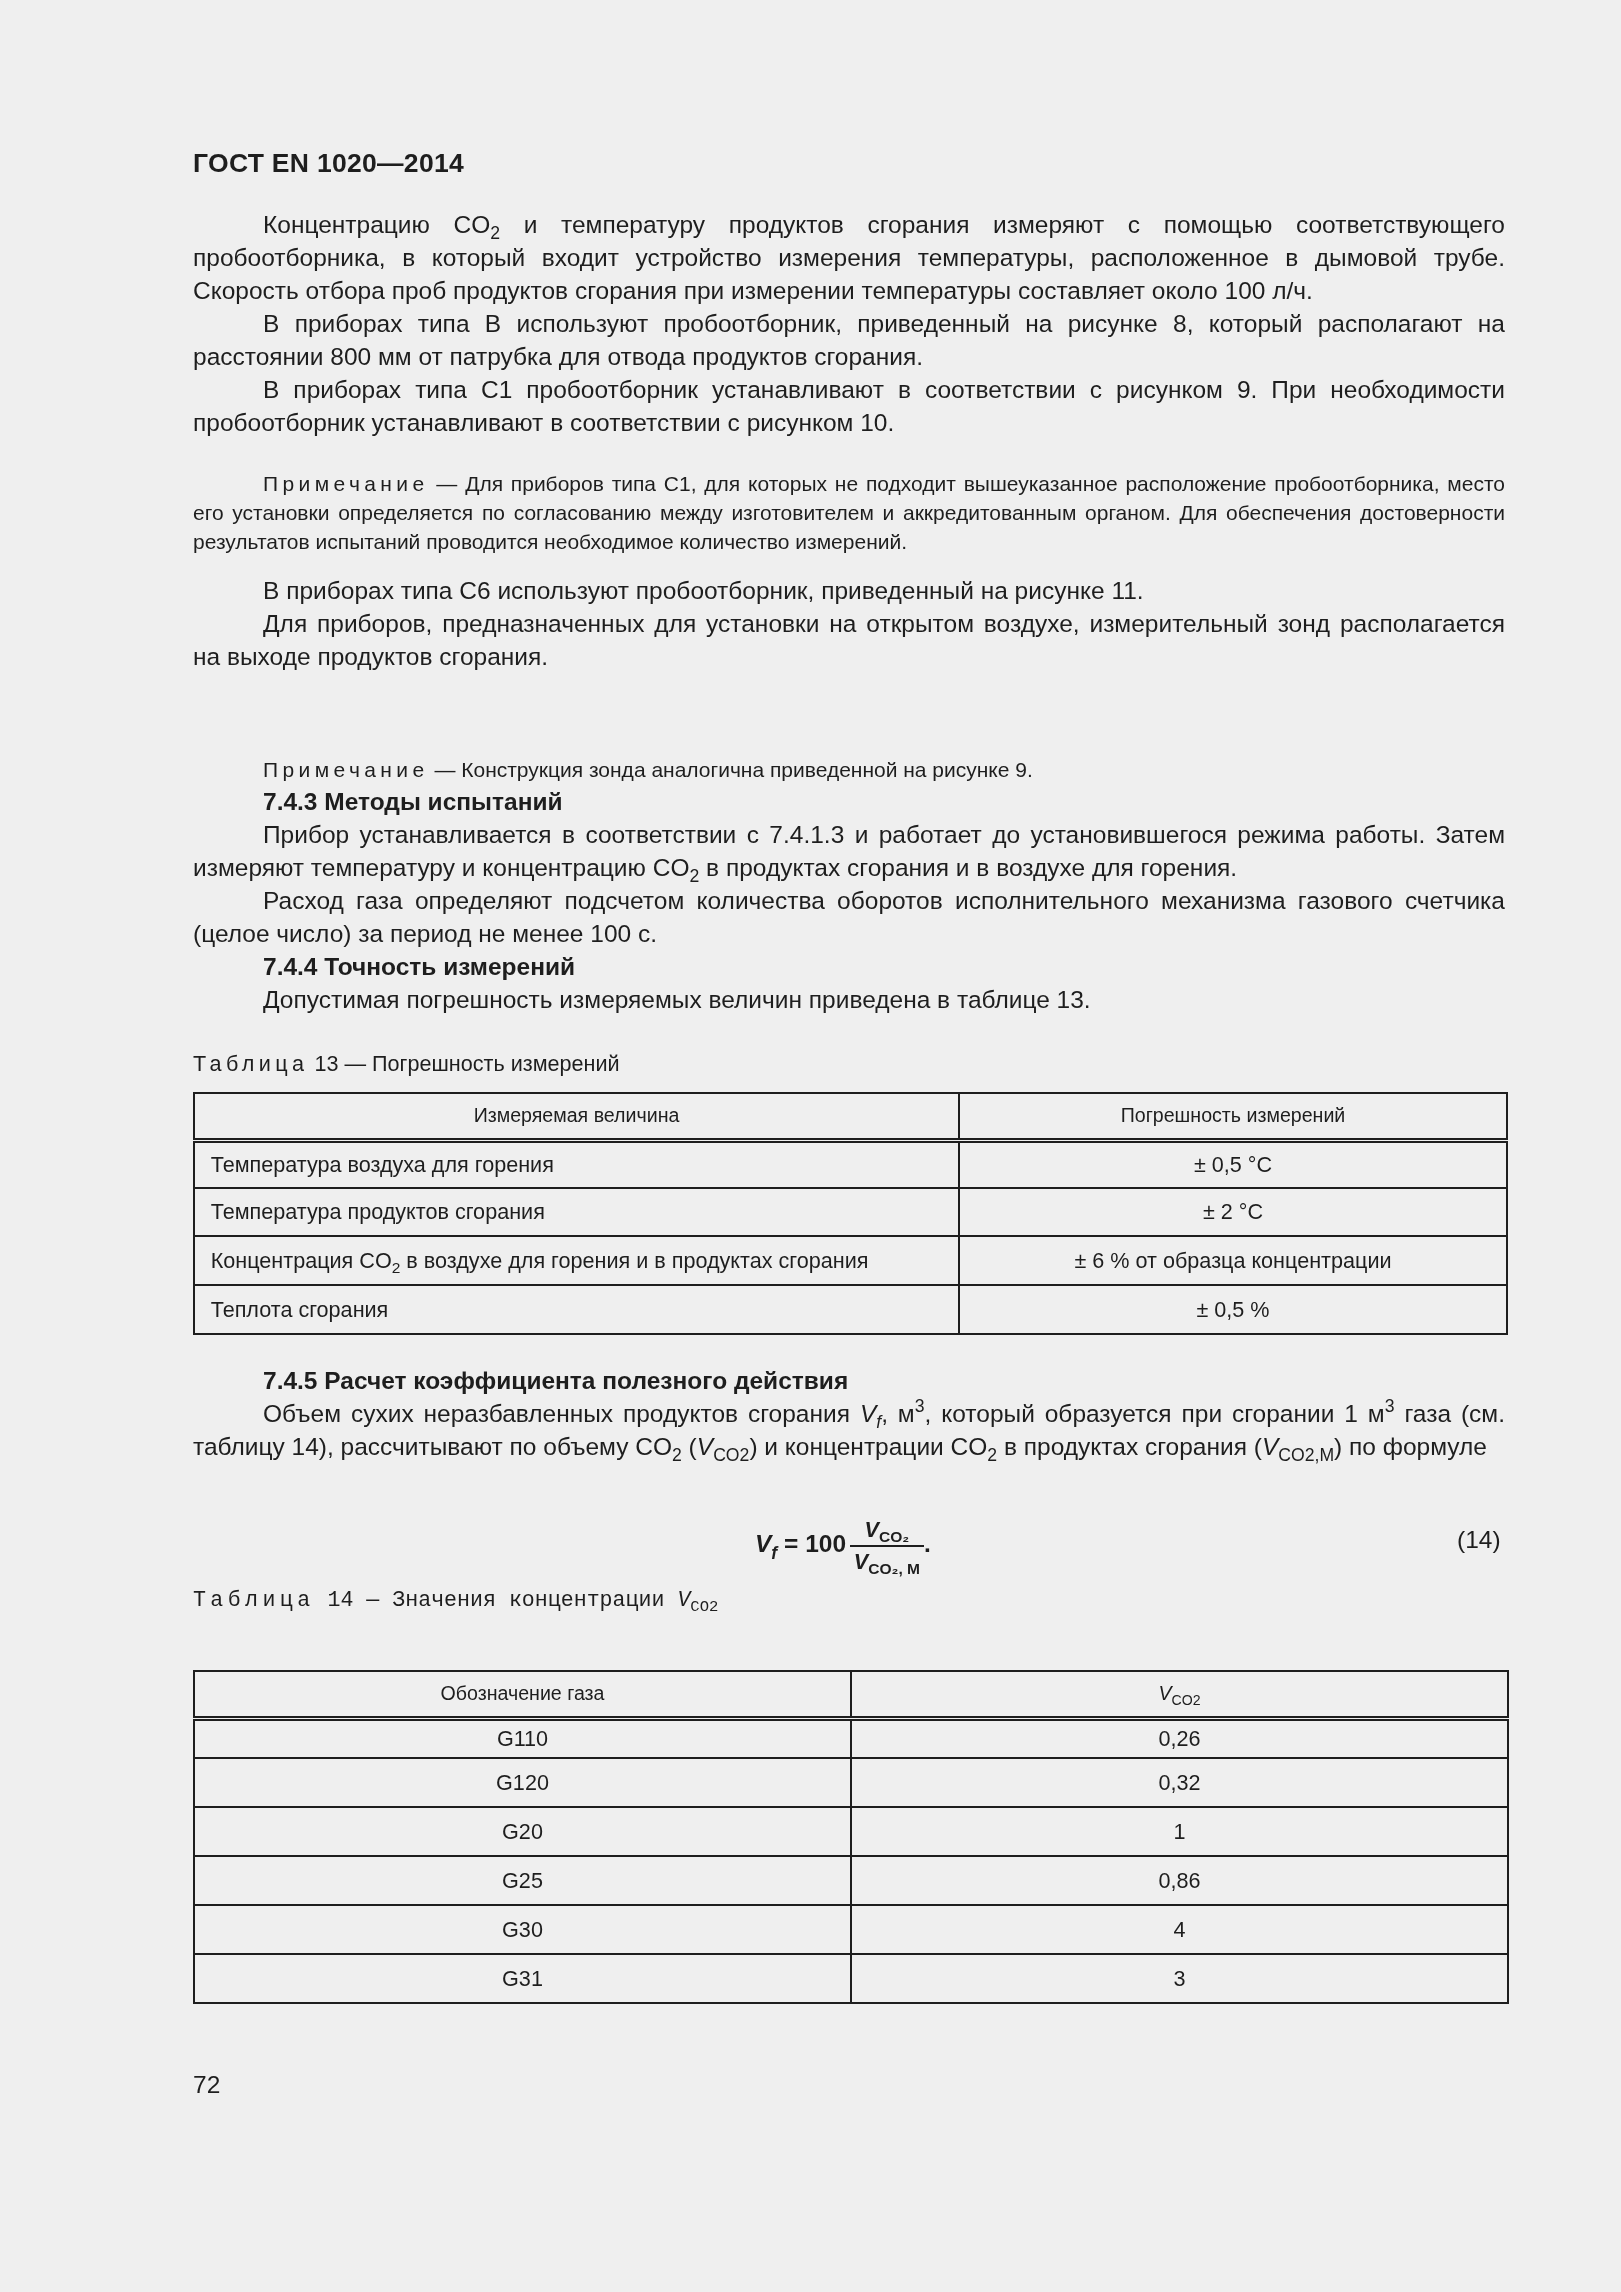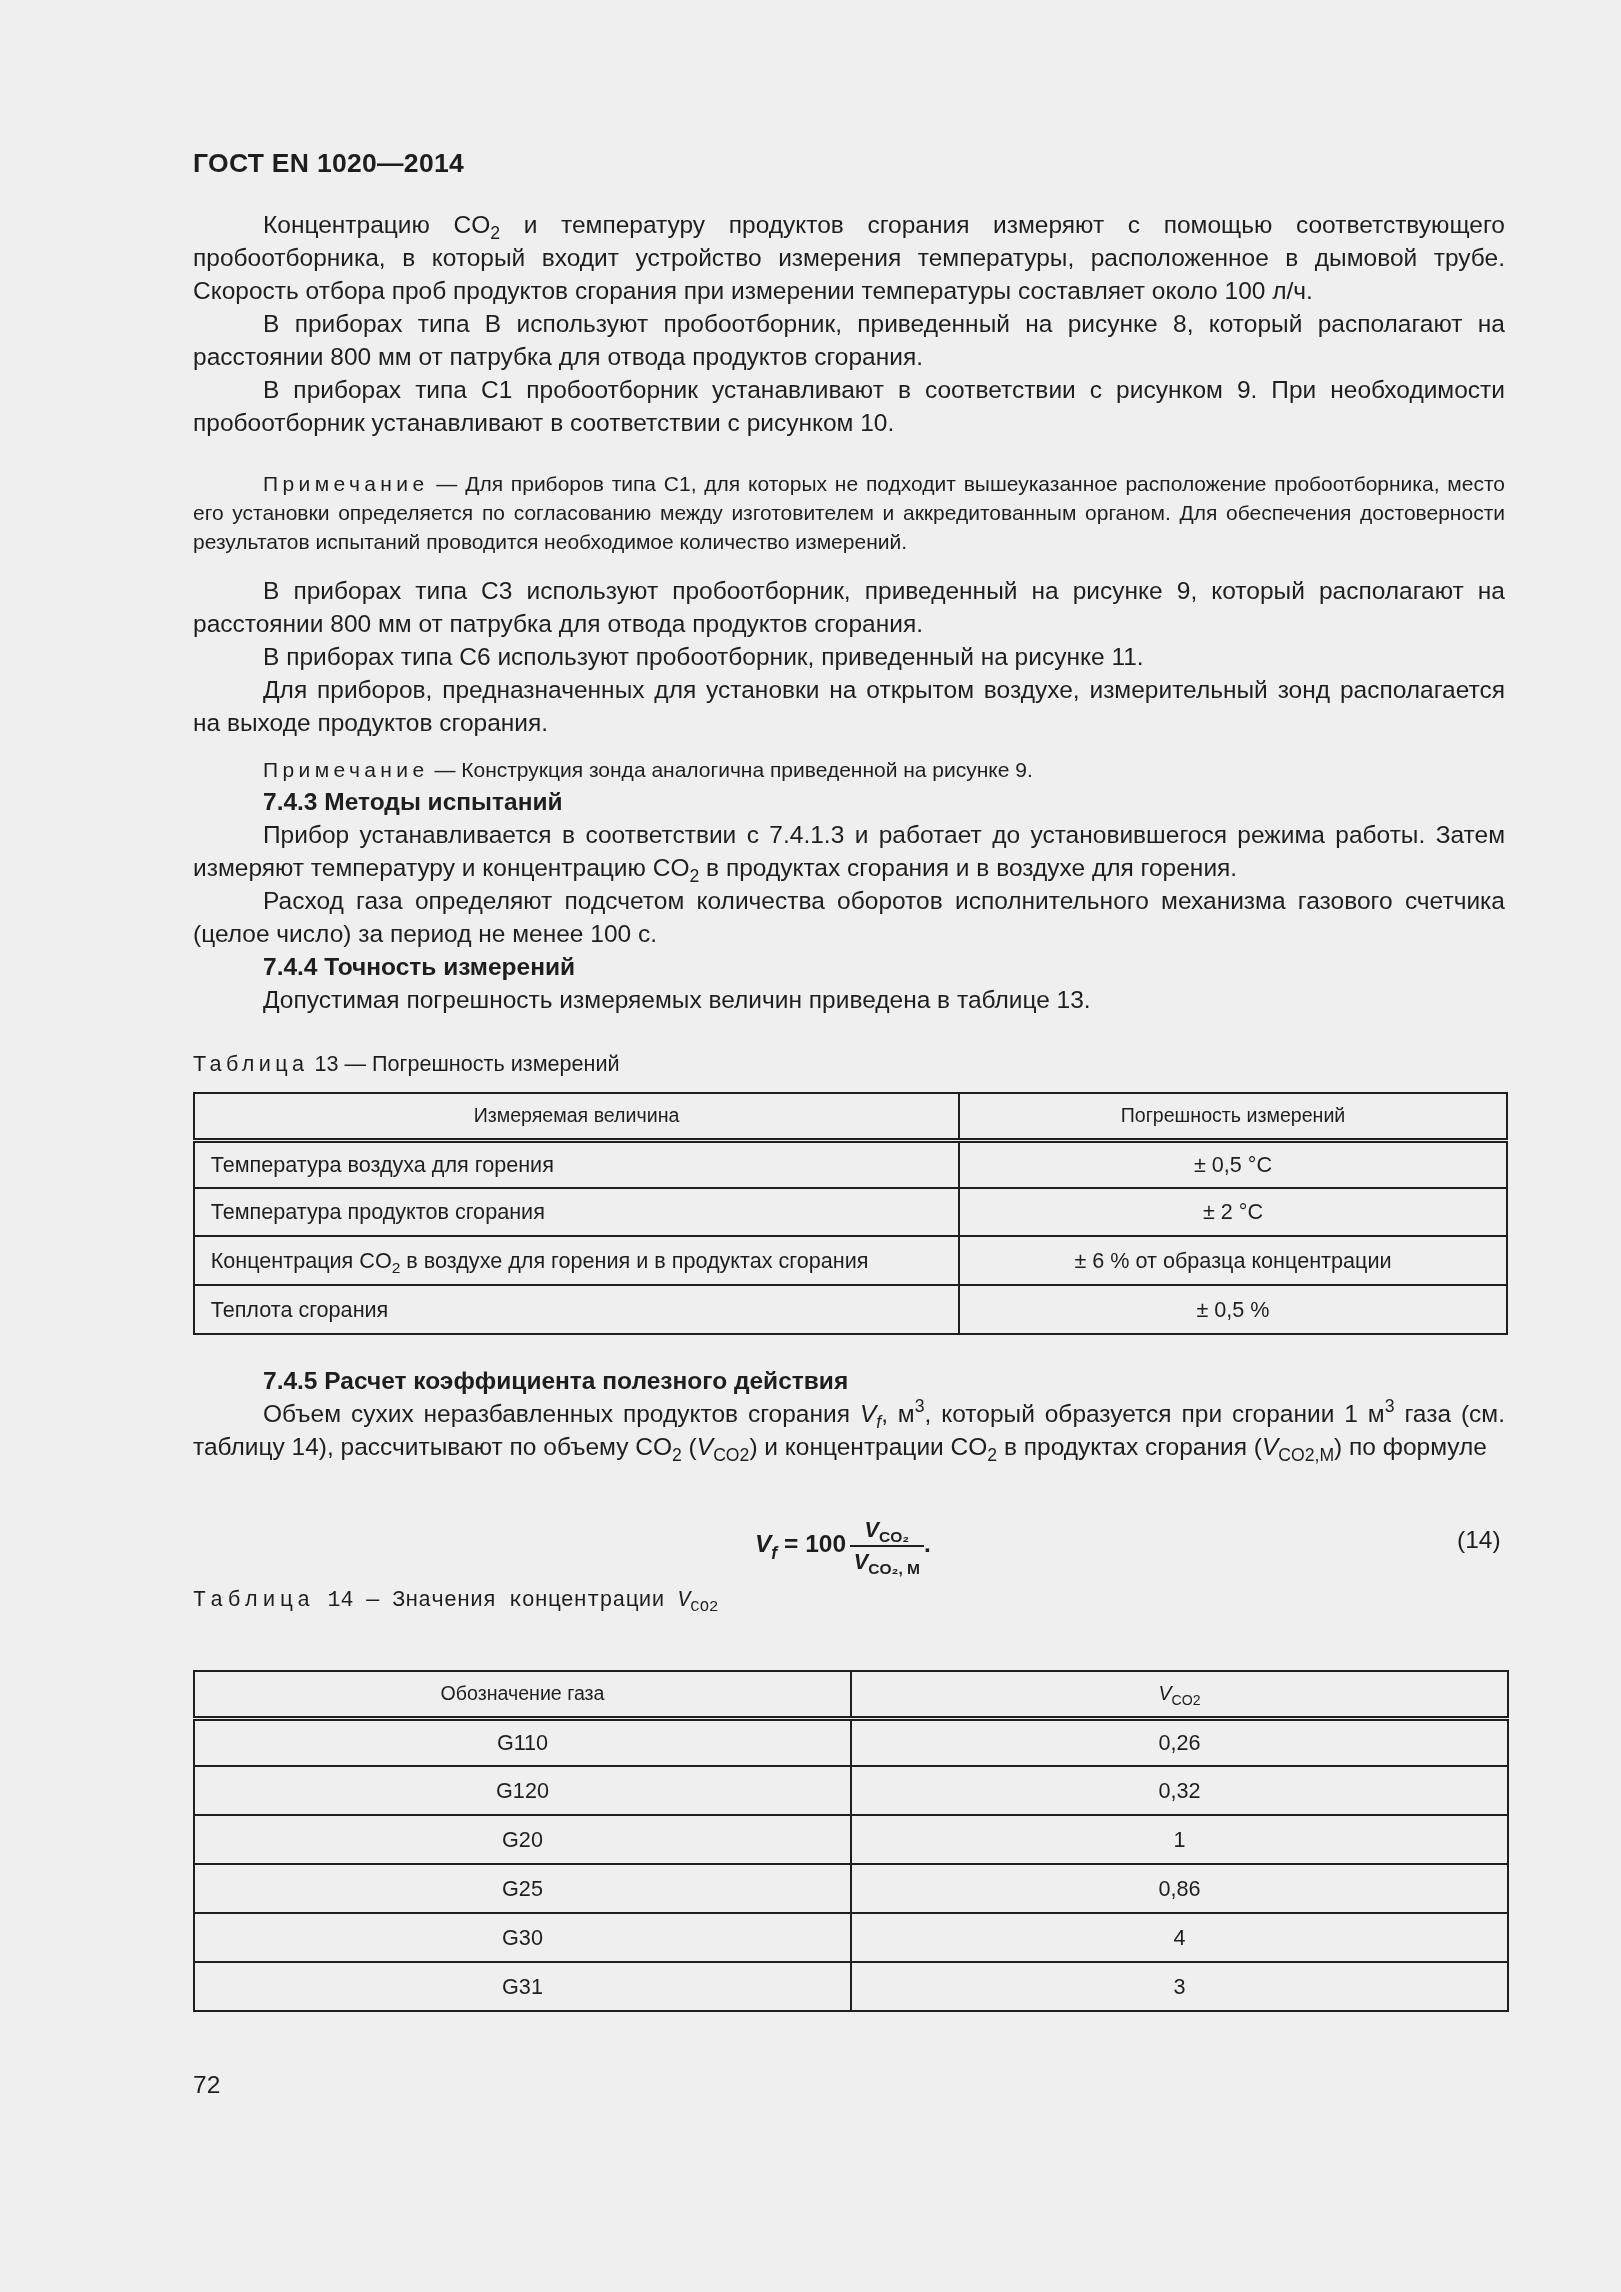--- a/index.html
+++ b/index.html
@@ -70,21 +70,20 @@
   <p class="para"><span>Концентрацию CO</span><sub>2</sub><span> и температуру продуктов сгорания измеряют с помощью соответствующего пробоотборника, в который входит устройство измерения температуры, расположенное в дымовой трубе. Скорость отбора проб продуктов сгорания при измерении температуры составляет около 100 л/ч.</span></p>
   <p class="para">В приборах типа B используют пробоотборник, приведенный на рисунке 8, который располагают на расстоянии 800 мм от патрубка для отвода продуктов сгорания.</p>
   <p class="para">В приборах типа C1 пробоотборник устанавливают в соответствии с рисунком 9. При необходимости пробоотборник устанавливают в соответствии с рисунком 10.</p>
 </div>
 
 <div class="abs note" style="top:469px;">
   <p><span class="spaced">Примечание</span><span> — Для приборов типа C1, для которых не подходит вышеуказанное расположение пробоотборника, место его установки определяется по согласованию между изготовителем и аккредитованным органом. Для обеспечения достоверности результатов испытаний проводится необходимое количество измерений.</span></p>
 </div>
 
 <div class="abs body-text" style="top:574px;">
-  <p class="para">В приборах типа C3 используют пробоотборник, приведенный на рисунке 9, который располагают на расстоянии 800 мм от патрубка для отвода продуктов сгорания.</p>
   <p class="para">В приборах типа C6 используют пробоотборник, приведенный на рисунке 11.</p>
   <p class="para">Для приборов, предназначенных для установки на открытом воздухе, измерительный зонд располагается на выходе продуктов сгорания.</p>
 </div>
 
 <div class="abs note" style="top:755px;">
   <p><span class="spaced">Примечание</span><span> — Конструкция зонда аналогична приведенной на рисунке 9.</span></p>
 </div>
 
 <div class="abs body-text" style="top:774px;margin-top:11px;">
   <p class="heading">7.4.3 Методы испытаний</p>
@@ -144,21 +143,21 @@
 <table class="grid" style="left:193px; top:1670px; width:1313px;">
   <colgroup>
       <col style="width:657px">
       <col style="width:657px">
     </colgroup>
   <tbody>
       <tr style="height:47px;">
     <th>Обозначение газа</th>
     <th><i>V</i><sub>CO2</sub></th>
   </tr>
-  <tr class="thick" style="height:48px;">
+  <tr class="thick" style="height:40px;">
     <td class="c">G110</td>
     <td class="c">0,26</td>
   </tr>
   <tr class="thick" style="height:49px;">
     <td class="c">G120</td>
     <td class="c">0,32</td>
   </tr>
   <tr class="thick" style="height:49px;">
     <td class="c">G20</td>
     <td class="c">1</td>

